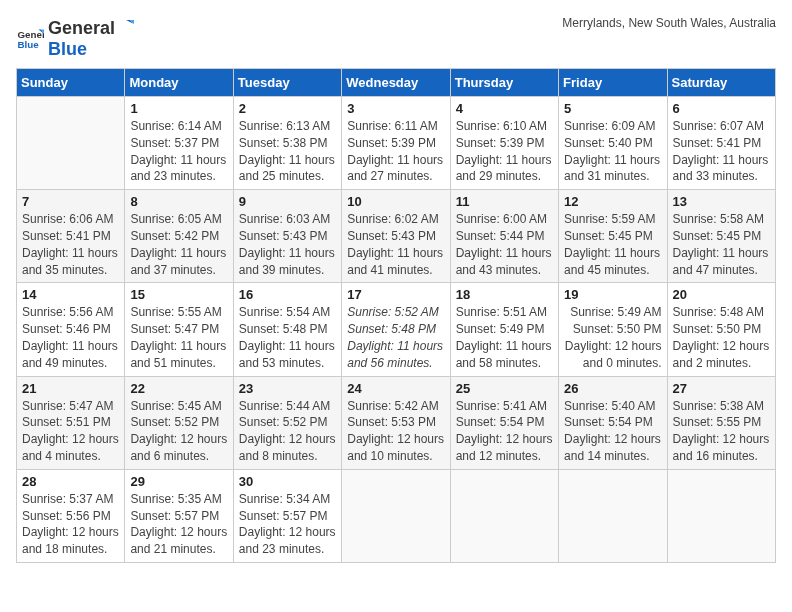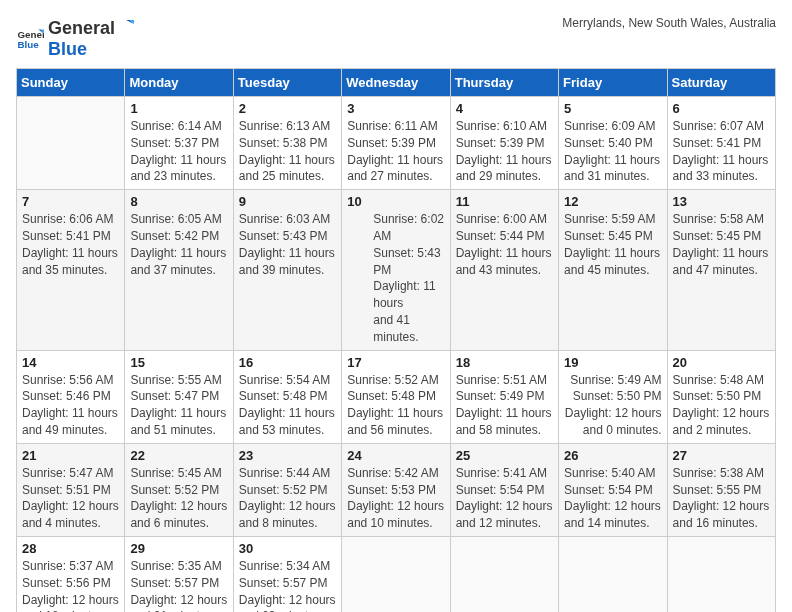--- a/index.html
+++ b/index.html
@@ -195,21 +195,21 @@
         </td>
         <td>
           <div class="day-number">9</div>
           <div class="day-info" style="white-space: pre-line;">Sunrise: 6:03 AM
 Sunset: 5:43 PM
 Daylight: 11 hours
 and 39 minutes.</div>
         </td>
         <td>
           <div class="day-number">10</div>
-          <div class="day-info" style="white-space: pre-line; margin-left: 26px;">Sunrise: 6:02 AM
+          <div class="day-info" style="white-space: pre-line;">Sunrise: 6:02 AM
 Sunset: 5:43 PM
 Daylight: 11 hours
 and 41 minutes.</div>
         </td>
         <td>
           <div class="day-number">11</div>
           <div class="day-info" style="white-space: pre-line;">Sunrise: 6:00 AM
 Sunset: 5:44 PM
 Daylight: 11 hours
 and 43 minutes.</div>
@@ -246,21 +246,21 @@
         </td>
         <td>
           <div class="day-number">16</div>
           <div class="day-info" style="white-space: pre-line;">Sunrise: 5:54 AM
 Sunset: 5:48 PM
 Daylight: 11 hours
 and 53 minutes.</div>
         </td>
         <td>
           <div class="day-number">17</div>
-          <div class="day-info" style="white-space: pre-line;">Sunrise: 5:52 AM
+          <div class="day-info" style="white-space: pre-line; font-style: italic;">Sunrise: 5:52 AM
 Sunset: 5:48 PM
 Daylight: 11 hours
 and 56 minutes.</div>
         </td>
         <td>
           <div class="day-number">18</div>
           <div class="day-info" style="white-space: pre-line;">Sunrise: 5:51 AM
 Sunset: 5:49 PM
 Daylight: 11 hours
 and 58 minutes.</div>

